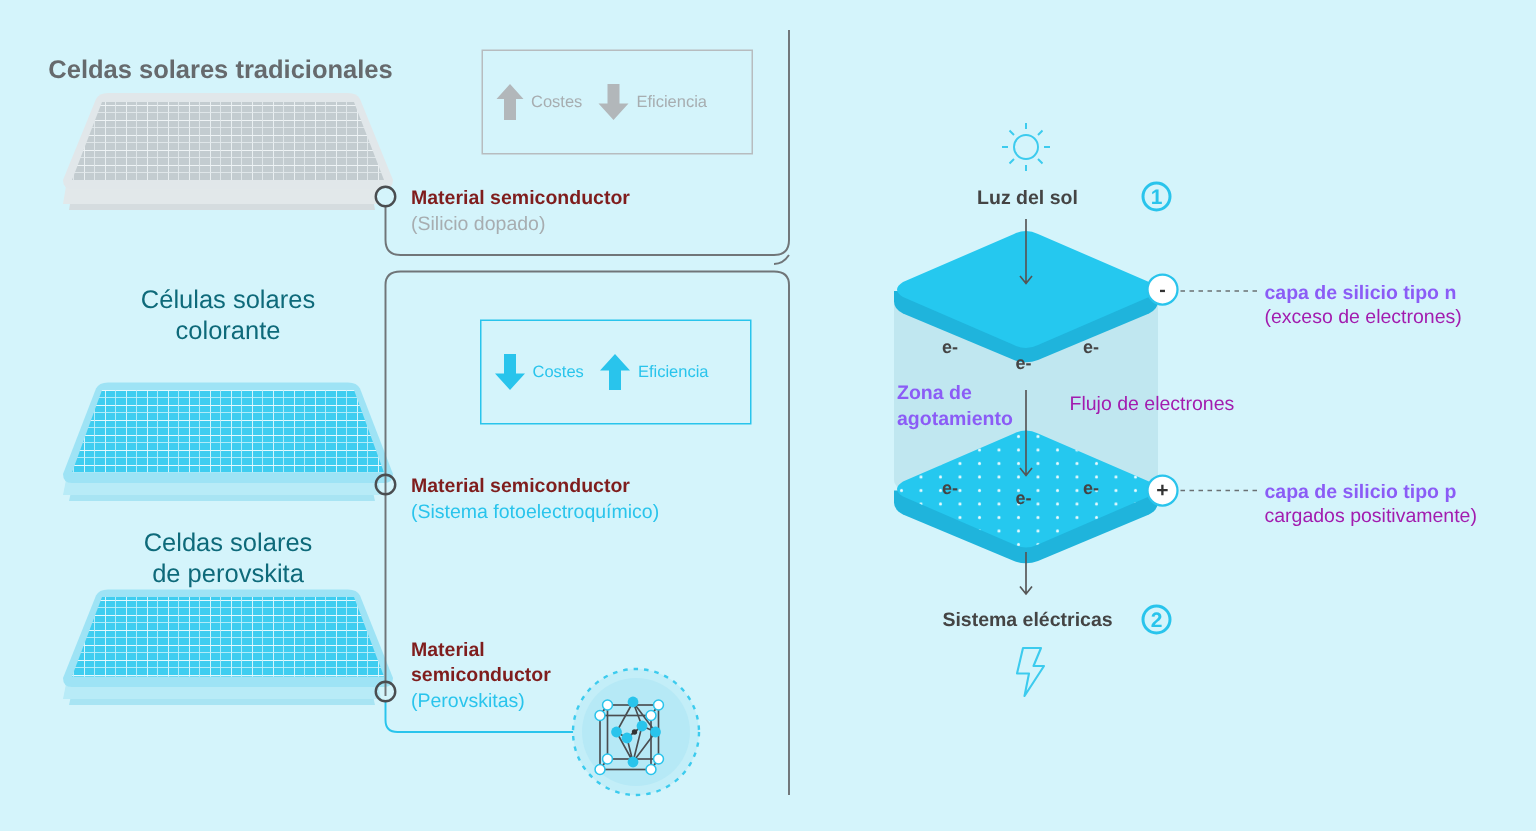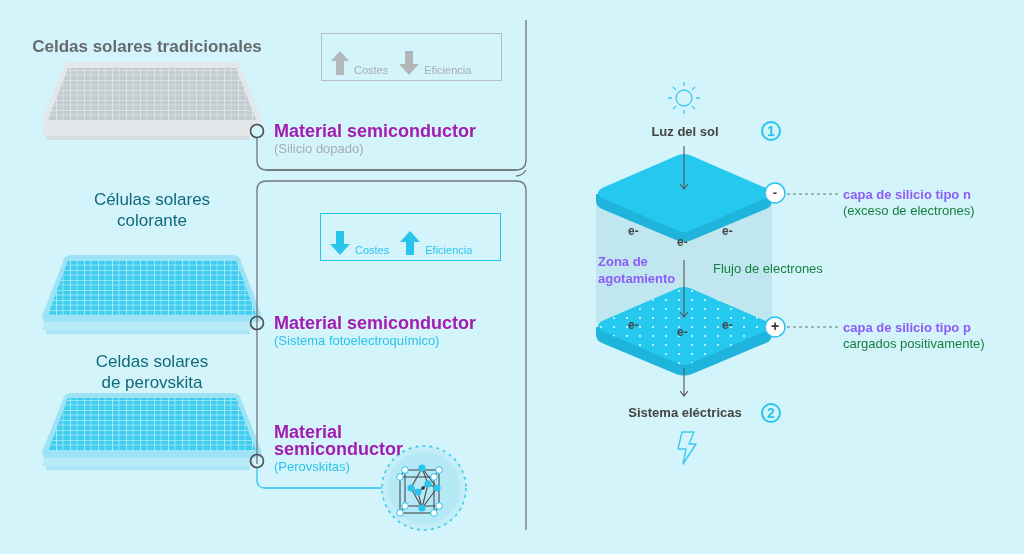--- a/index.html
+++ b/index.html
@@ -1,30 +1,30 @@
 <!DOCTYPE html>
 <html><head>
 <meta charset="utf-8">
 <style>
   html,body{margin:0;padding:0;}
   body{width:1024px;height:554px;background:#d4f4fb;position:relative;overflow:hidden;font-family:"Liberation Sans",sans-serif;}
   .abs{position:absolute;}
   svg.full{position:absolute;left:0;top:0;}
   .title-gray{color:#666a6d;font-size:17px;font-weight:bold;text-align:center;line-height:20px;}
   .title-teal{color:#0e6a7a;font-size:17px;font-weight:normal;text-align:center;line-height:21px;}
-  .mat{color:#a21caf;font-size:18px;font-weight:bold;line-height:17px;}
+  .mat{color:#7f1d1d;font-size:13px;font-weight:bold;line-height:17px;}
   .sub-gray{color:#a7adb0;font-size:13px;line-height:17px;}
   .sub-blue{color:#29c4ec;font-size:13px;line-height:17px;}
-  .badge{border:1px solid;height:38px;display:flex;align-items:flex-end;padding:4px 8px;gap:4px;font-size:11px;}
+  .badge{border:1px solid;height:38px;display:flex;align-items:center;padding:15px 8px;gap:4px;font-size:11px;}
   .badge.gray{border-color:#b7bcbf;color:#a7adb0;}
   .badge.blue{border-color:#29c4ec;color:#29c4ec;}
   .badge .lbl{margin-right:6px;}
   .lbl-dark{color:#444;font-size:13px;font-weight:bold;}
   .lbl-blue{color:#8b5cf6;font-size:13px;font-weight:bold;}
-  .lbl-norm{color:#15803d;font-size:13px;line-height:17px;}
+  .lbl-norm{color:#a21caf;font-size:13px;line-height:17px;}
   .eminus{color:#444;font-size:12px;font-weight:bold;}
   .num{width:20px;height:20px;border:2px solid #29c4ec;border-radius:50%;color:#29c4ec;font-size:14px;font-weight:bold;display:flex;align-items:center;justify-content:center;box-sizing:border-box;}
 </style>
 </head>
 <body>
 
 <svg class="full" width="1024" height="554">
   <defs>
     <pattern id="gridGray" width="14" height="10" patternUnits="userSpaceOnUse">
       <rect width="14" height="10" fill="#c3ccd0"></rect>

